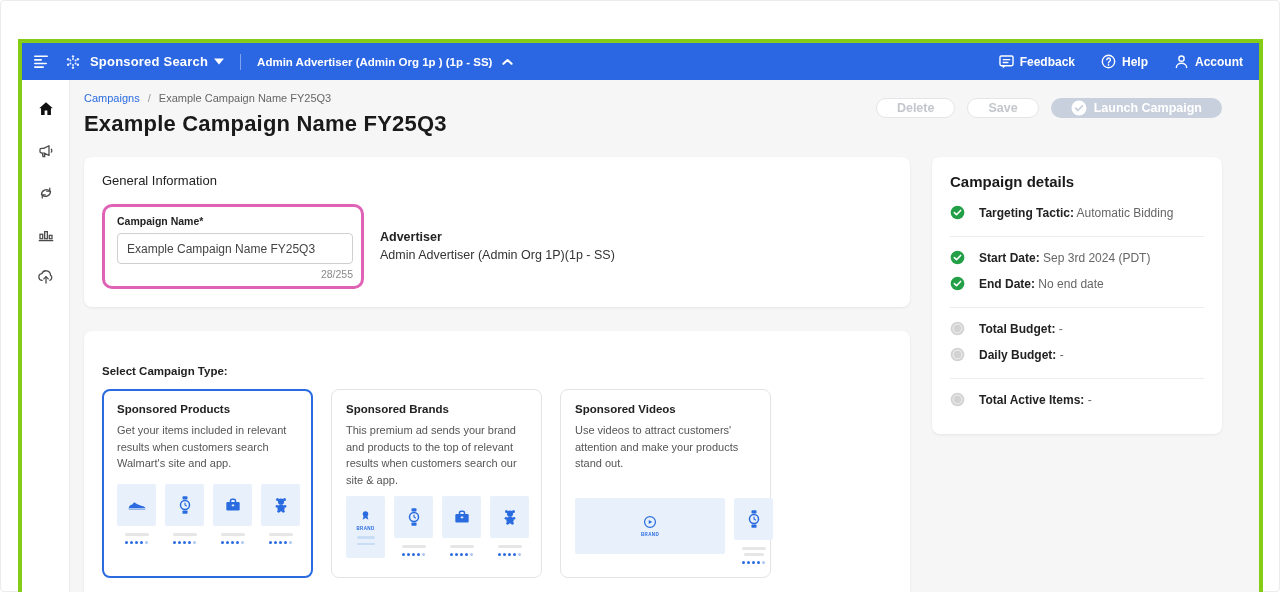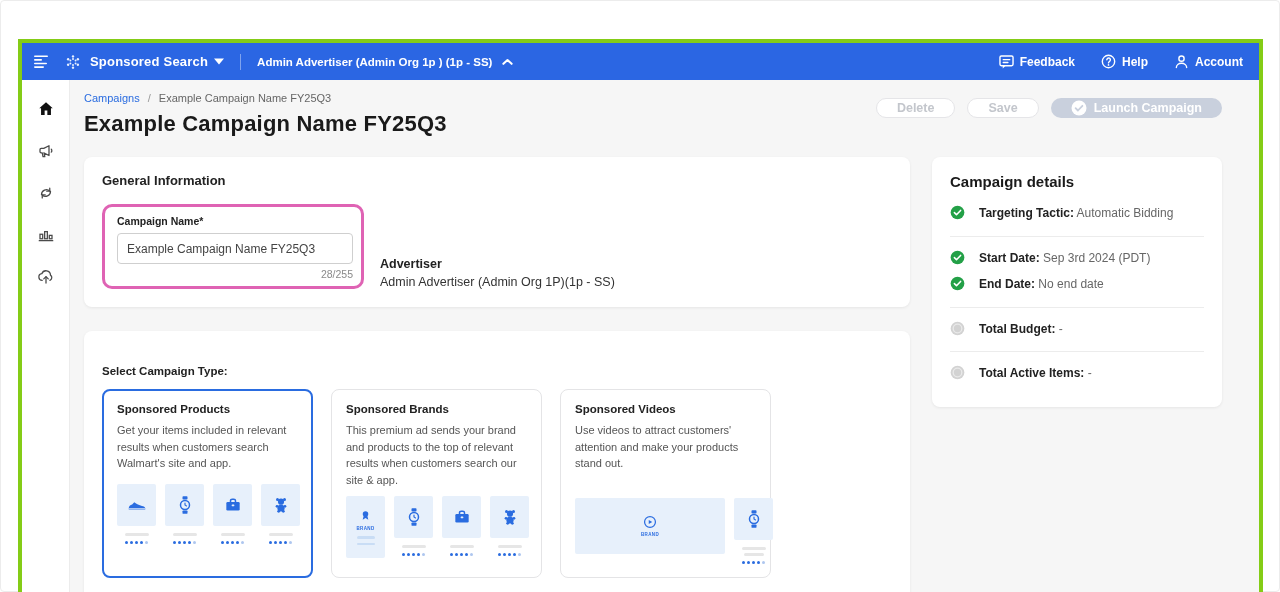--- a/index.html
+++ b/index.html
@@ -45,22 +45,22 @@
 
   
   .content-row { display:flex; gap:22px; align-items:flex-start; }
   .left-col { flex:1; min-width:0; }
   .right-col { width:290px; flex:none; }
 
   .card { background:#fff; border-radius:8px; box-shadow:0 1px 3px rgba(0,0,0,.07); }
 
   
   .gi-card { padding:16px 18px 18px; margin-bottom:24px; }
-  .sec-heading { font-size:13px; font-weight:bold; color:#222; }
-  .gi-row { display:flex; margin-top:16px;align-items:flex-end; }
+  .sec-heading { font-size:13px; font-weight:normal; color:#222; }
+  .gi-row { display:flex; margin-top:16px; }
   .pink-box { border:3px solid var(--pink,#df63b4); border-radius:10px; padding:8px 12px 6px; width:262px; }
   .field-label { font-size:10.5px; font-weight:bold; color:#222; margin-bottom:6px; }
   .text-input { width:236px; height:31px; border:1px solid #cfcfcf; border-radius:4px;
                 font-size:12px; color:#444; padding:0 9px; font-family:"Liberation Sans",sans-serif; }
   .char-counter { text-align:right; font-size:10.5px; color:#8a8a8a; margin-top:4px; width:236px; }
   .advertiser { margin-left:16px; margin-top:26px; font-size:12.5px; }
   .advertiser .lbl { font-weight:bold; color:#222; margin-bottom:4px; }
   .advertiser .val { color:#333; }
 
   
@@ -499,20 +499,30 @@
             <div class="cd-row">
               <span class="st-ico">
                 <svg width="15" height="15" viewBox="0 0 16 16">
                     <circle cx="8" cy="8" r="7.3" fill="#d2d2d2"></circle>
                     <circle cx="8" cy="8" r="4.6" fill="none" stroke="#e9e9e9" stroke-width="1.4"></circle>
                   </svg>
               </span>
               <span><span class="lbl">Total Budget:</span>
               <span class="val">-</span></span>
             </div>
+            <div class="cd-row">
+              <span class="st-ico">
+                <svg width="15" height="15" viewBox="0 0 16 16">
+                    <circle cx="8" cy="8" r="7.3" fill="#d2d2d2"></circle>
+                    <circle cx="8" cy="8" r="4.6" fill="none" stroke="#e9e9e9" stroke-width="1.4"></circle>
+                  </svg>
+              </span>
+              <span><span class="lbl">Daily Budget:</span>
+              <span class="val">-</span></span>
+            </div>
             <div class="cd-divider"></div>
 
             <div class="cd-row">
               <span class="st-ico">
                 <svg width="15" height="15" viewBox="0 0 16 16">
                     <circle cx="8" cy="8" r="7.3" fill="#d2d2d2"></circle>
                     <circle cx="8" cy="8" r="4.6" fill="none" stroke="#e9e9e9" stroke-width="1.4"></circle>
                   </svg>
               </span>
               <span><span class="lbl">Total Active Items:</span>

